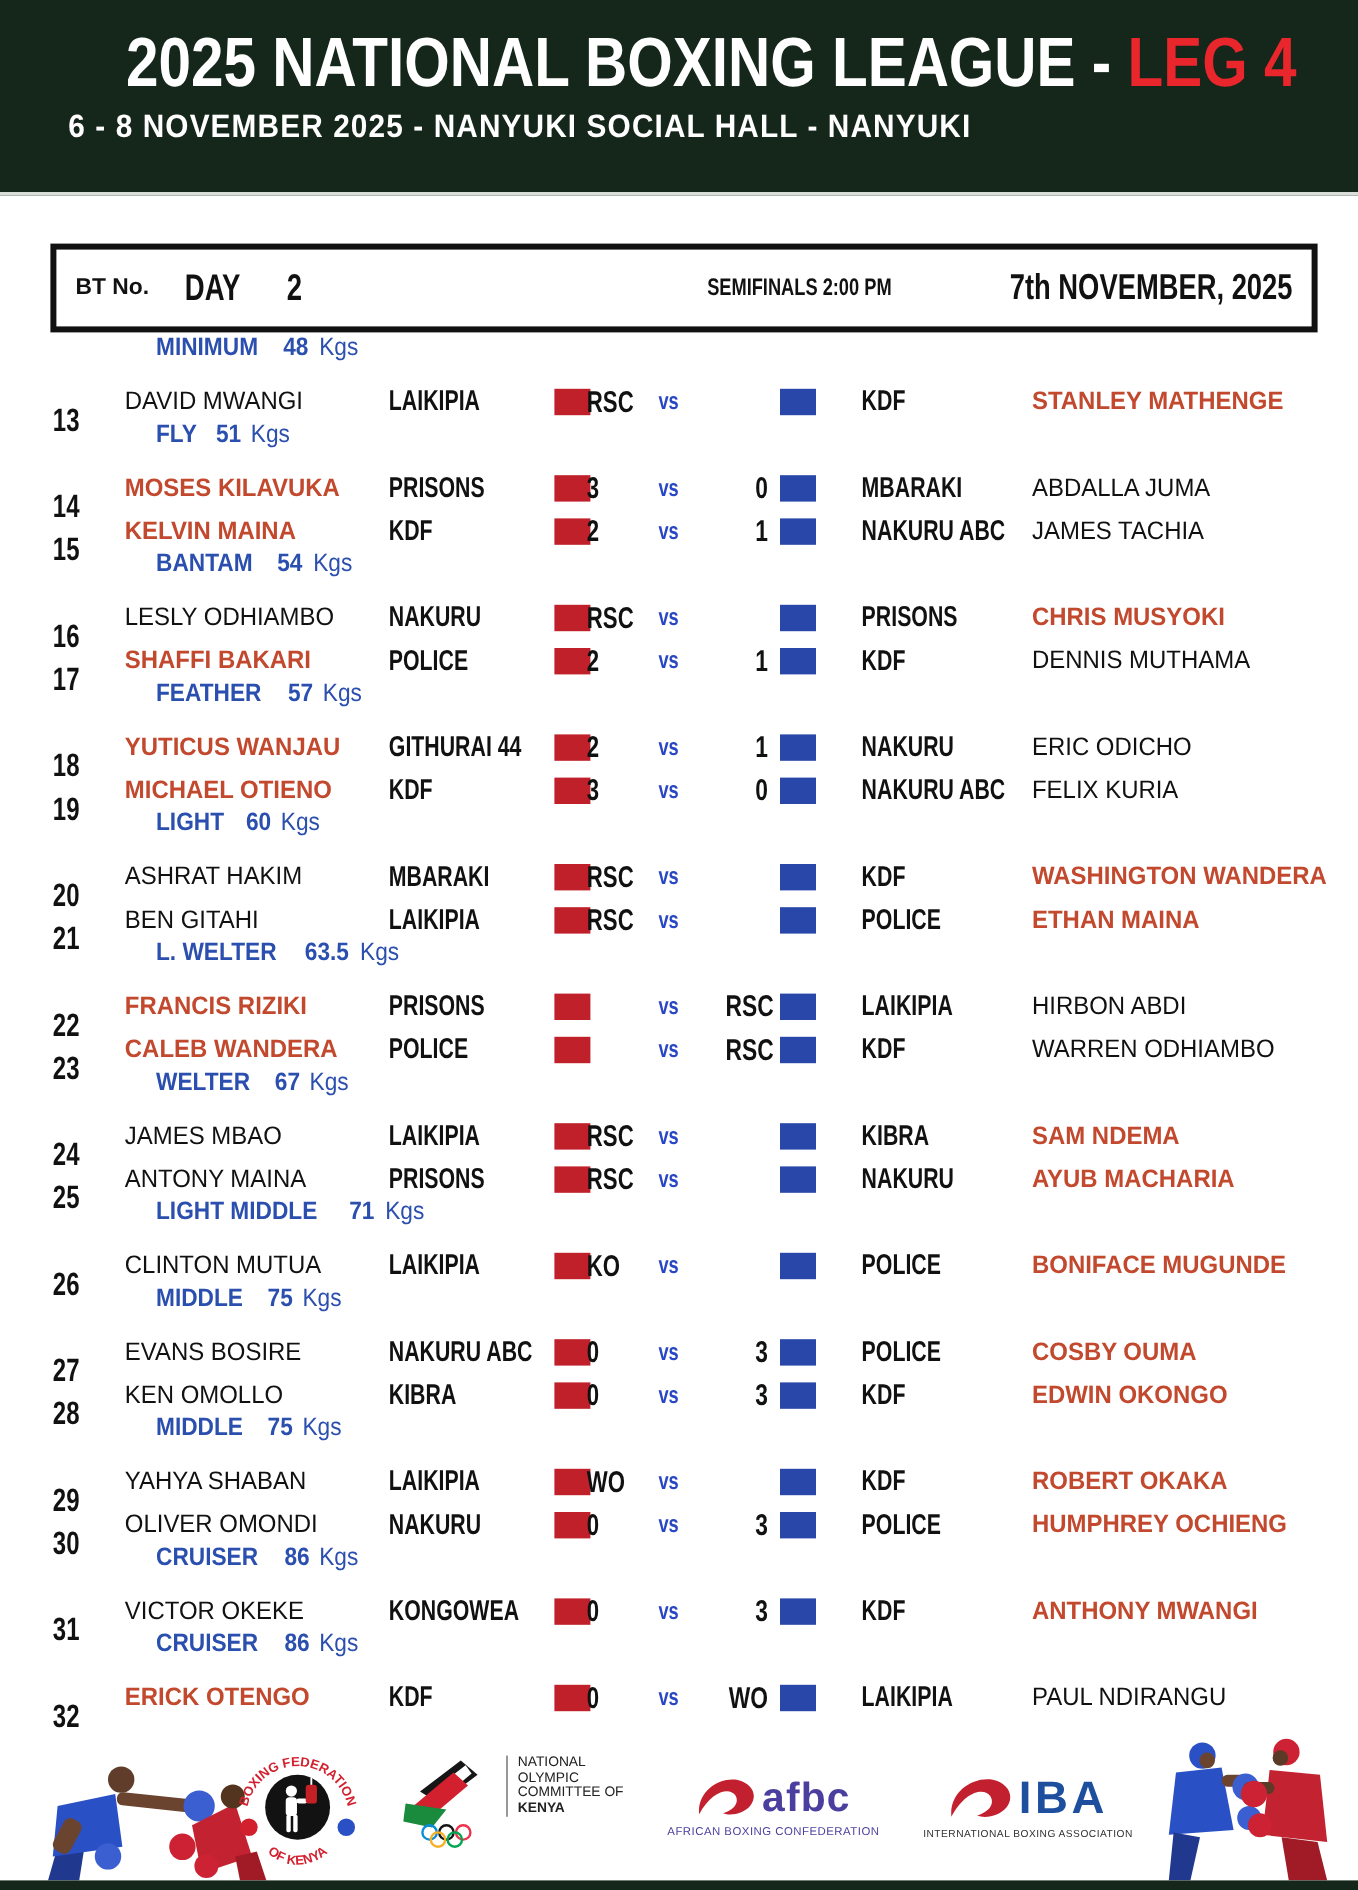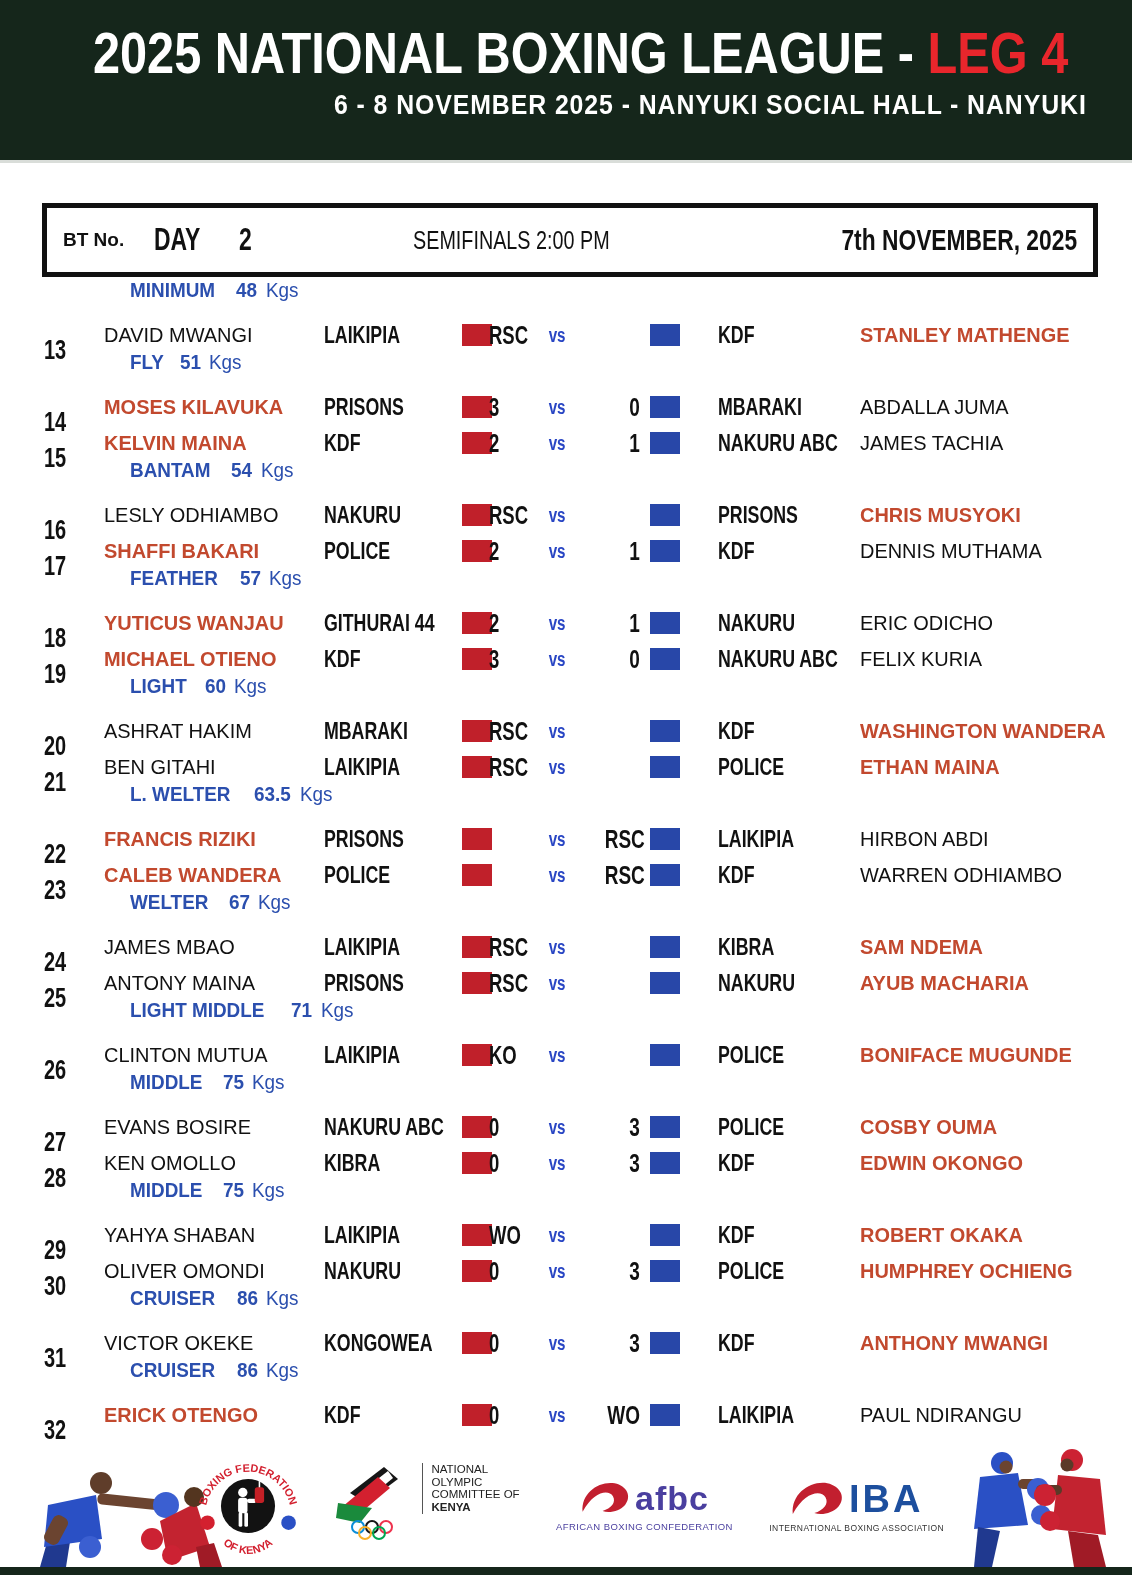--- a/index.html
+++ b/index.html
@@ -8,35 +8,35 @@
     font-family:"Liberation Sans", sans-serif;color:#111;
   }
   
   .cx {display:inline-block;transform:scaleX(0.74);transform-origin:0 50%;white-space:nowrap;}
   .cxc{display:inline-block;transform:scaleX(0.76);transform-origin:50% 50%;white-space:nowrap;}
   .cxr{display:inline-block;transform:scaleX(0.76);transform-origin:100% 50%;white-space:nowrap;}
   .cx9{display:inline-block;transform:scaleX(0.90);transform-origin:0 50%;white-space:nowrap;}
   .nx {display:inline-block;transform:scaleX(0.95);transform-origin:0 50%;white-space:nowrap;}
 
   
-  .header{background:#15261b;height:163px;text-align:right;color:#fff;
-    padding-top:24px;box-sizing:border-box;border-bottom:3px solid #d9ddd9;}
+  .header{background:#15261b;height:163px;text-align:left;color:#fff;
+    padding-top:24px;box-sizing:border-box;border-bottom:3px solid #d9ddd9;padding-left:12px;}
   .title{font-size:58px;font-weight:900;line-height:1.0;display:inline-block;
     transform:scaleX(0.84);transform-origin:50% 50%;white-space:nowrap;letter-spacing:0px;}
   .title .accent{color:#e8262c;}
   .subtitle{margin-top:8px;font-size:27px;font-weight:700;display:inline-block;
     transform:scaleX(0.92);transform-origin:50% 50%;white-space:nowrap;letter-spacing:1px;display:block;}
 
   
   .schedule-bar{position:absolute;left:42px;right:34px;top:203px;height:74px;box-sizing:border-box;
     border:5px solid #111;background:#fff;display:flex;align-items:center;padding:0 16px;}
   .bt{font-size:19px;font-weight:800;}
   .day{font-size:31px;font-weight:900;margin-left:30px;}
   .day-num{font-size:31px;font-weight:900;margin-left:22px;}
-  .session{flex:1;text-align:center;font-size:26px;font-weight:400;}
+  .session{flex:1;text-align:right;font-size:20px;font-weight:700;}
   .date{font-size:30px;font-weight:900;}
 
   
   .card{position:absolute;top:278px;left:42px;right:42px;}
   .group{margin-bottom:10px;}
   .group-header{display:flex;align-items:baseline;margin-left:88px;height:26px;color:#2b4fae;gap:12px;}
   .wc-name{font-size:21px;font-weight:800;}
   .wc-weight{font-size:21px;font-weight:800;}
   .wc-unit{font-size:21px;font-weight:400;margin-left:-6px;}
   .bout{display:grid;grid-template-columns:52px 218px 138px 34px 62px 46px 56px 34px 158px auto;

